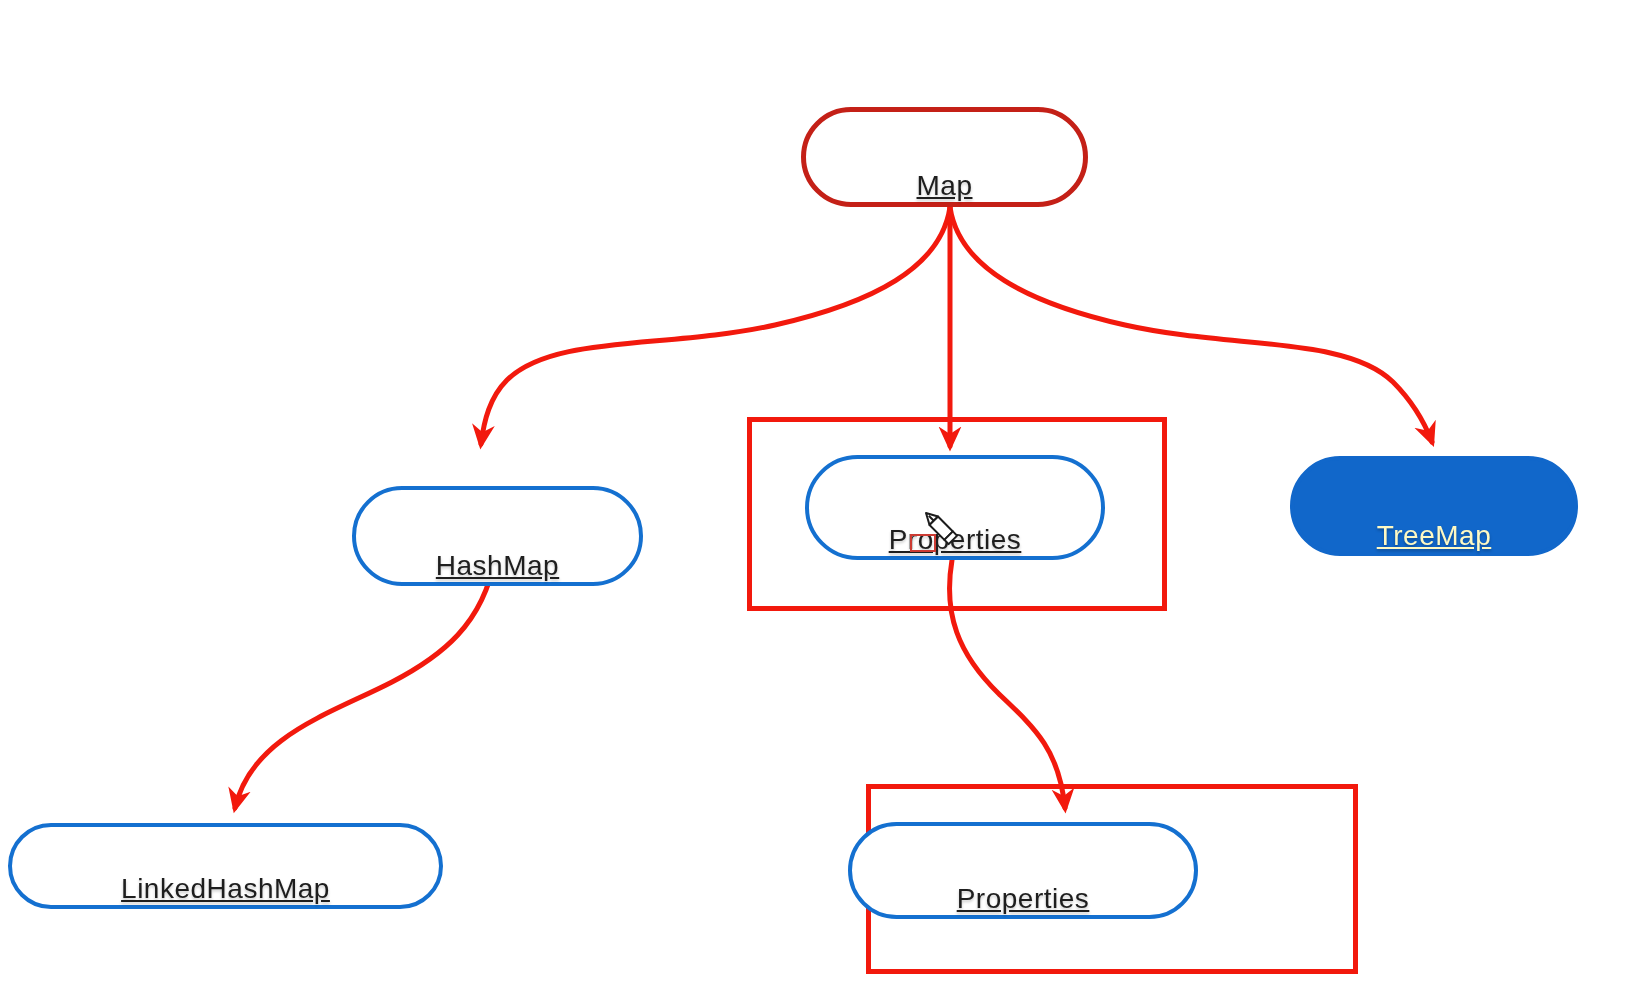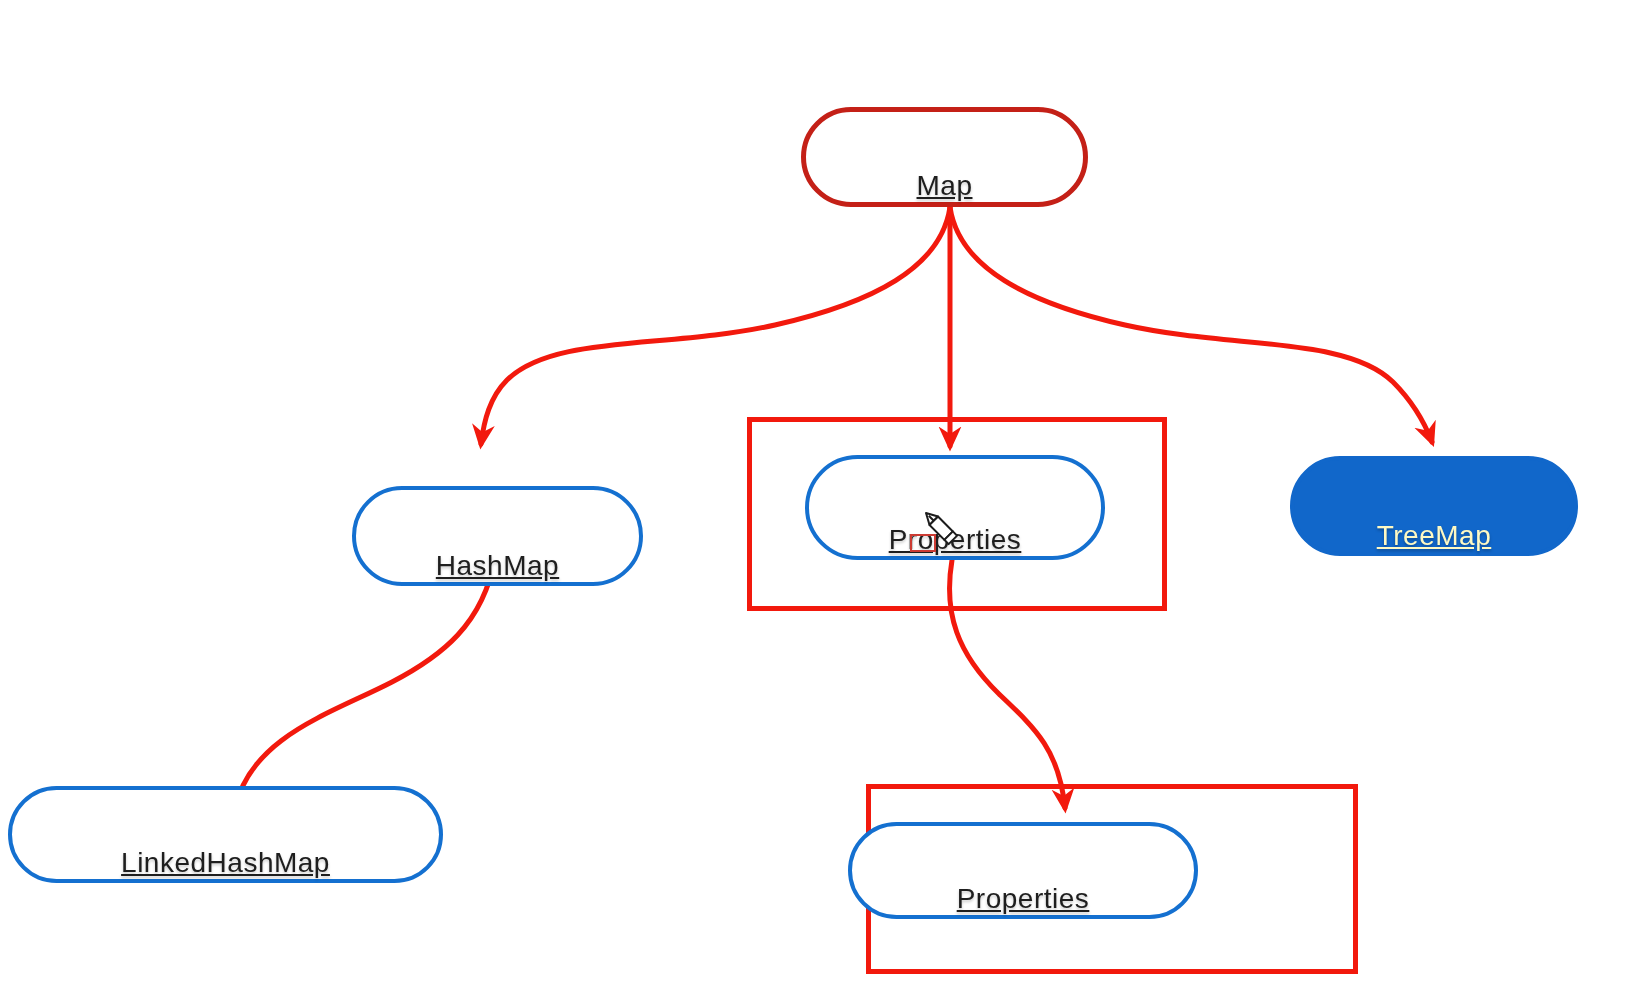--- a/index.html
+++ b/index.html
@@ -20,21 +20,21 @@
     text-decoration:underline;
   }
   .pill.red-outline{border:5px solid #c42017;}
   .pill.blue-outline{border:4.5px solid #1470d0;}
   .pill.blue-filled{background:#1167ca;border:4.5px solid #1167ca;color:#fef9c3;
     text-shadow:0 2px 3px rgba(0,0,0,0.28);}
   .node-map{left:801px;top:107px;width:287px;height:100px;}
   .node-hashmap{left:352px;top:458px;width:291px;height:100px;margin-top:28px;}
   .node-hashtable{left:805px;top:455px;width:300px;height:105px;}
   .node-treemap{left:1290px;top:456px;width:288px;height:100px;}
-  .node-linkedhashmap{left:8px;top:786px;width:435px;height:97px;}
+  .node-linkedhashmap{left:8px;top:823px;width:435px;height:86px;}
   .node-properties{left:848px;top:822px;width:350px;height:97px;}
   .mini-rect{
     position:absolute;left:910px;top:534px;width:22px;height:14px;
     border:2.5px solid #cc3b33;background:transparent;z-index:5;
   }
   svg.cursor{position:absolute;left:0;top:0;width:1644px;height:991px;z-index:6;pointer-events:none;}
 </style>
 </head>
 <body>
 

